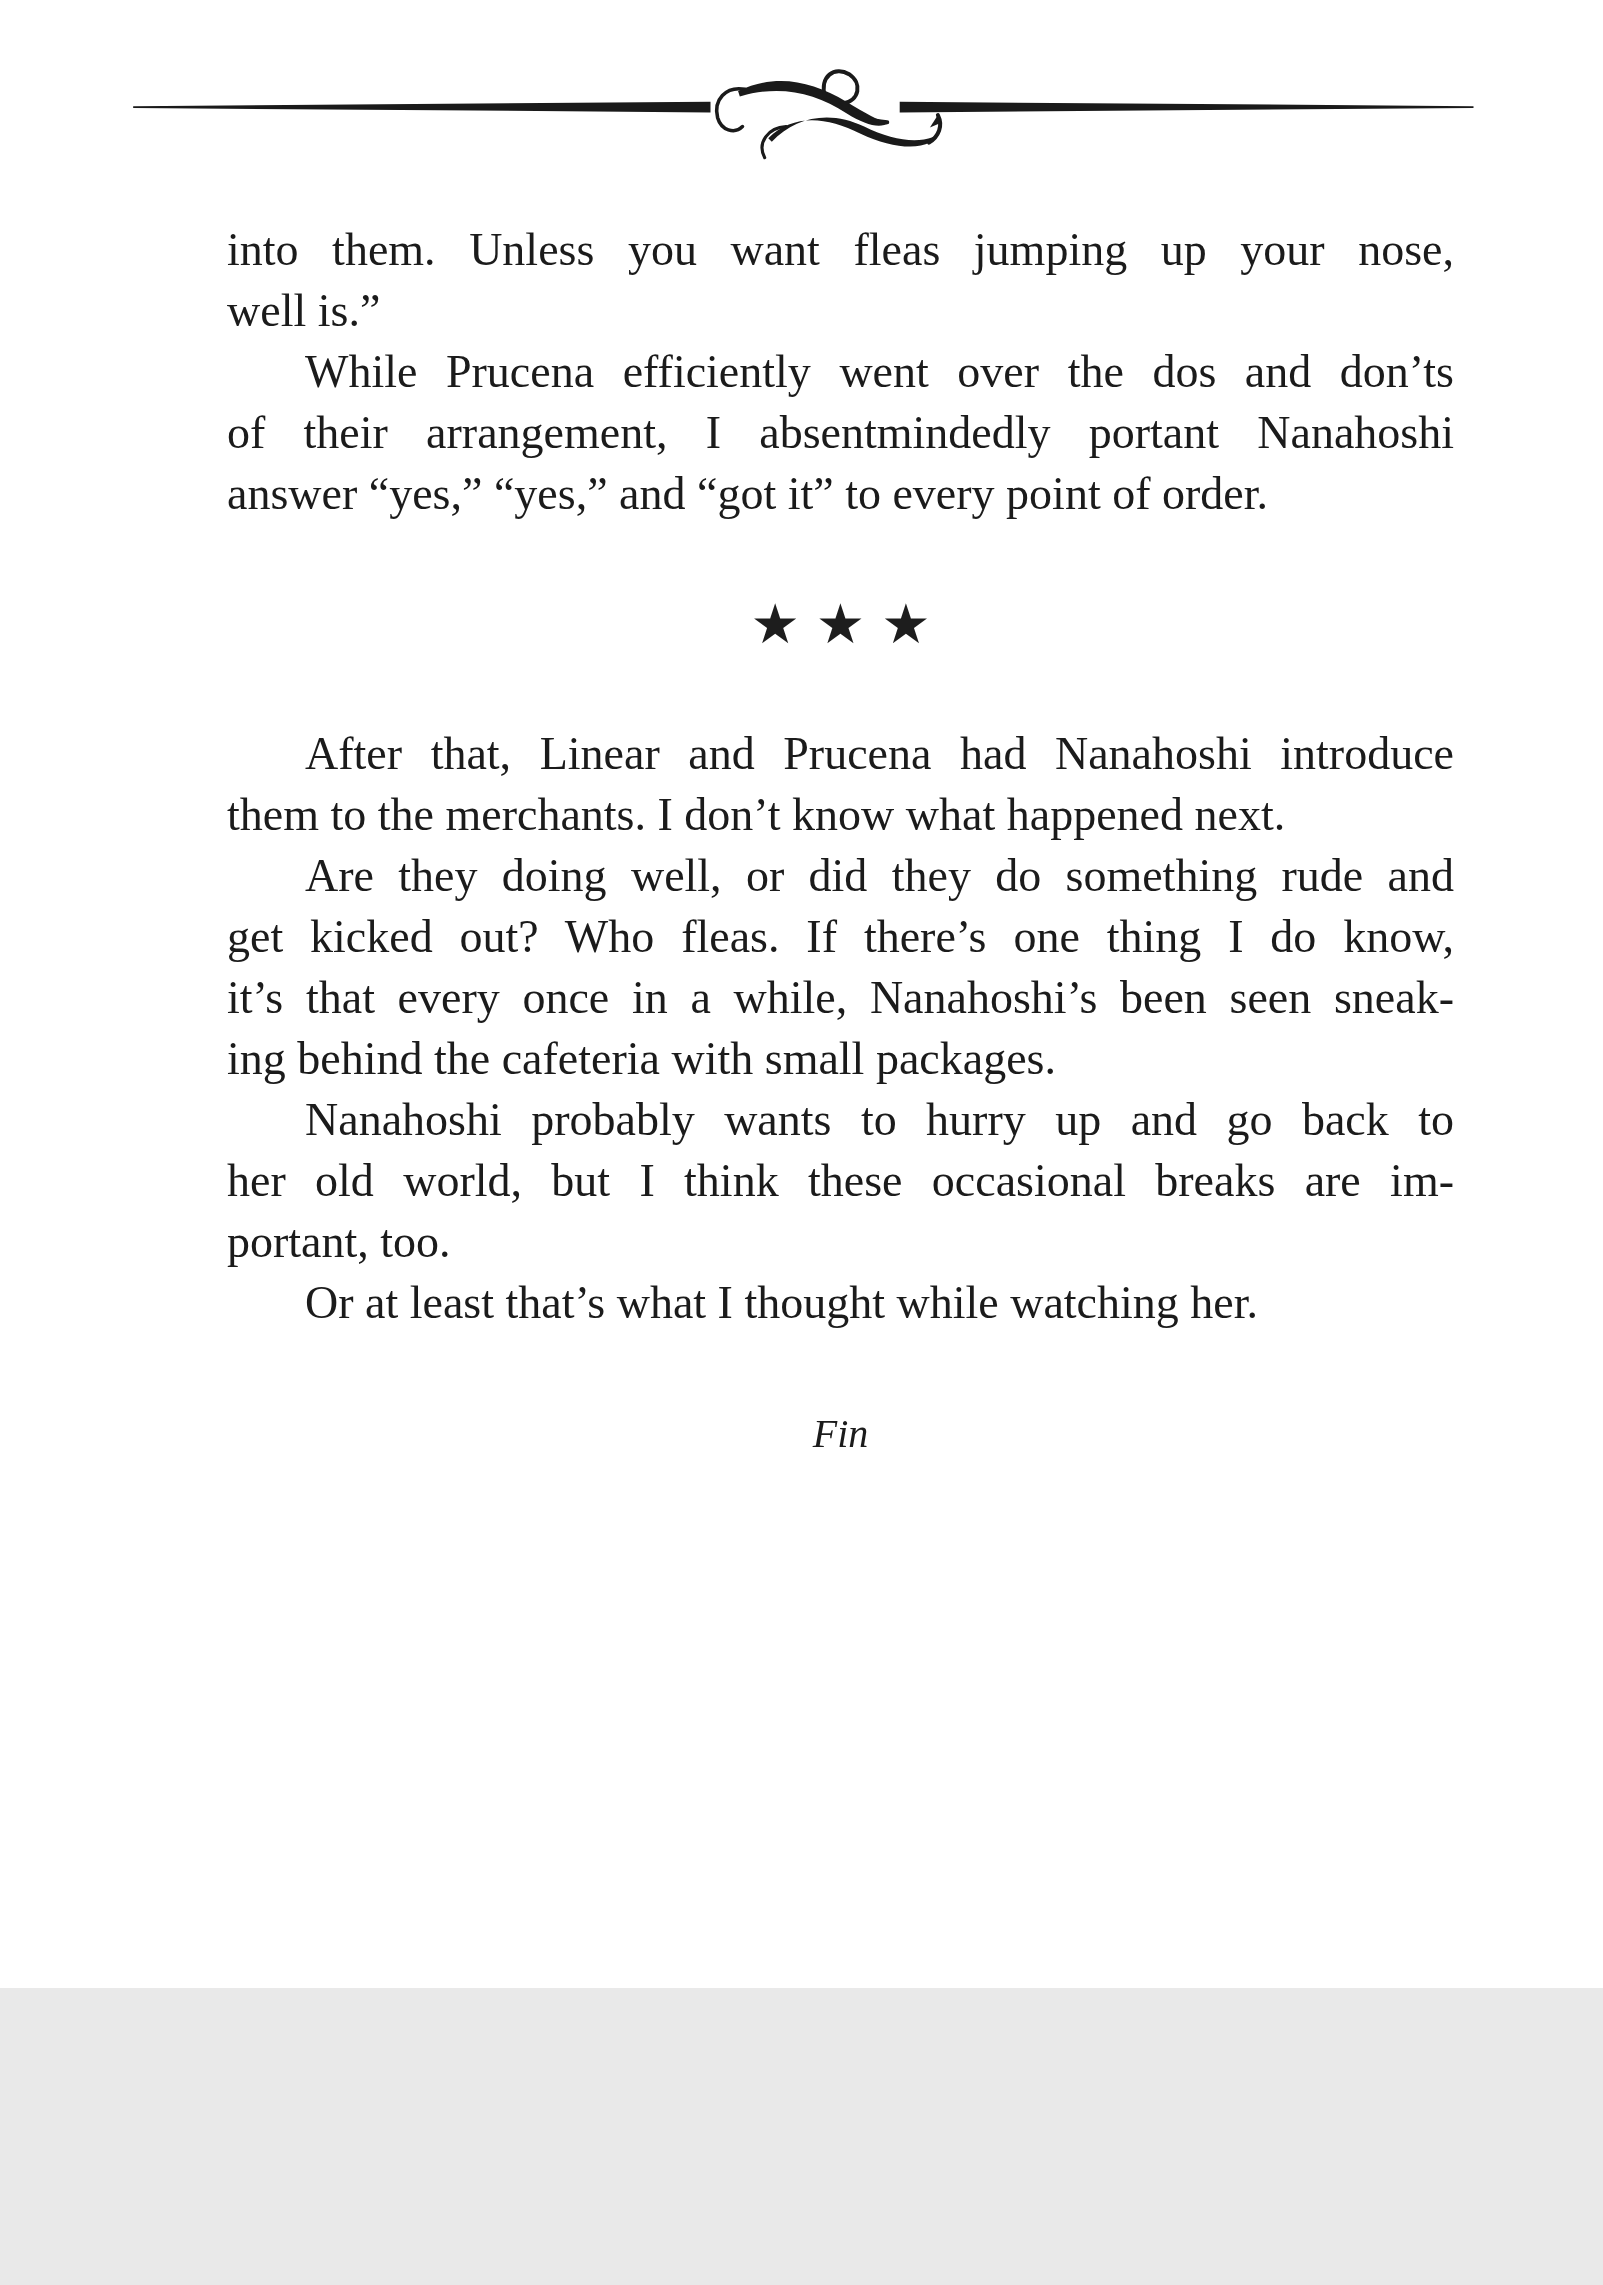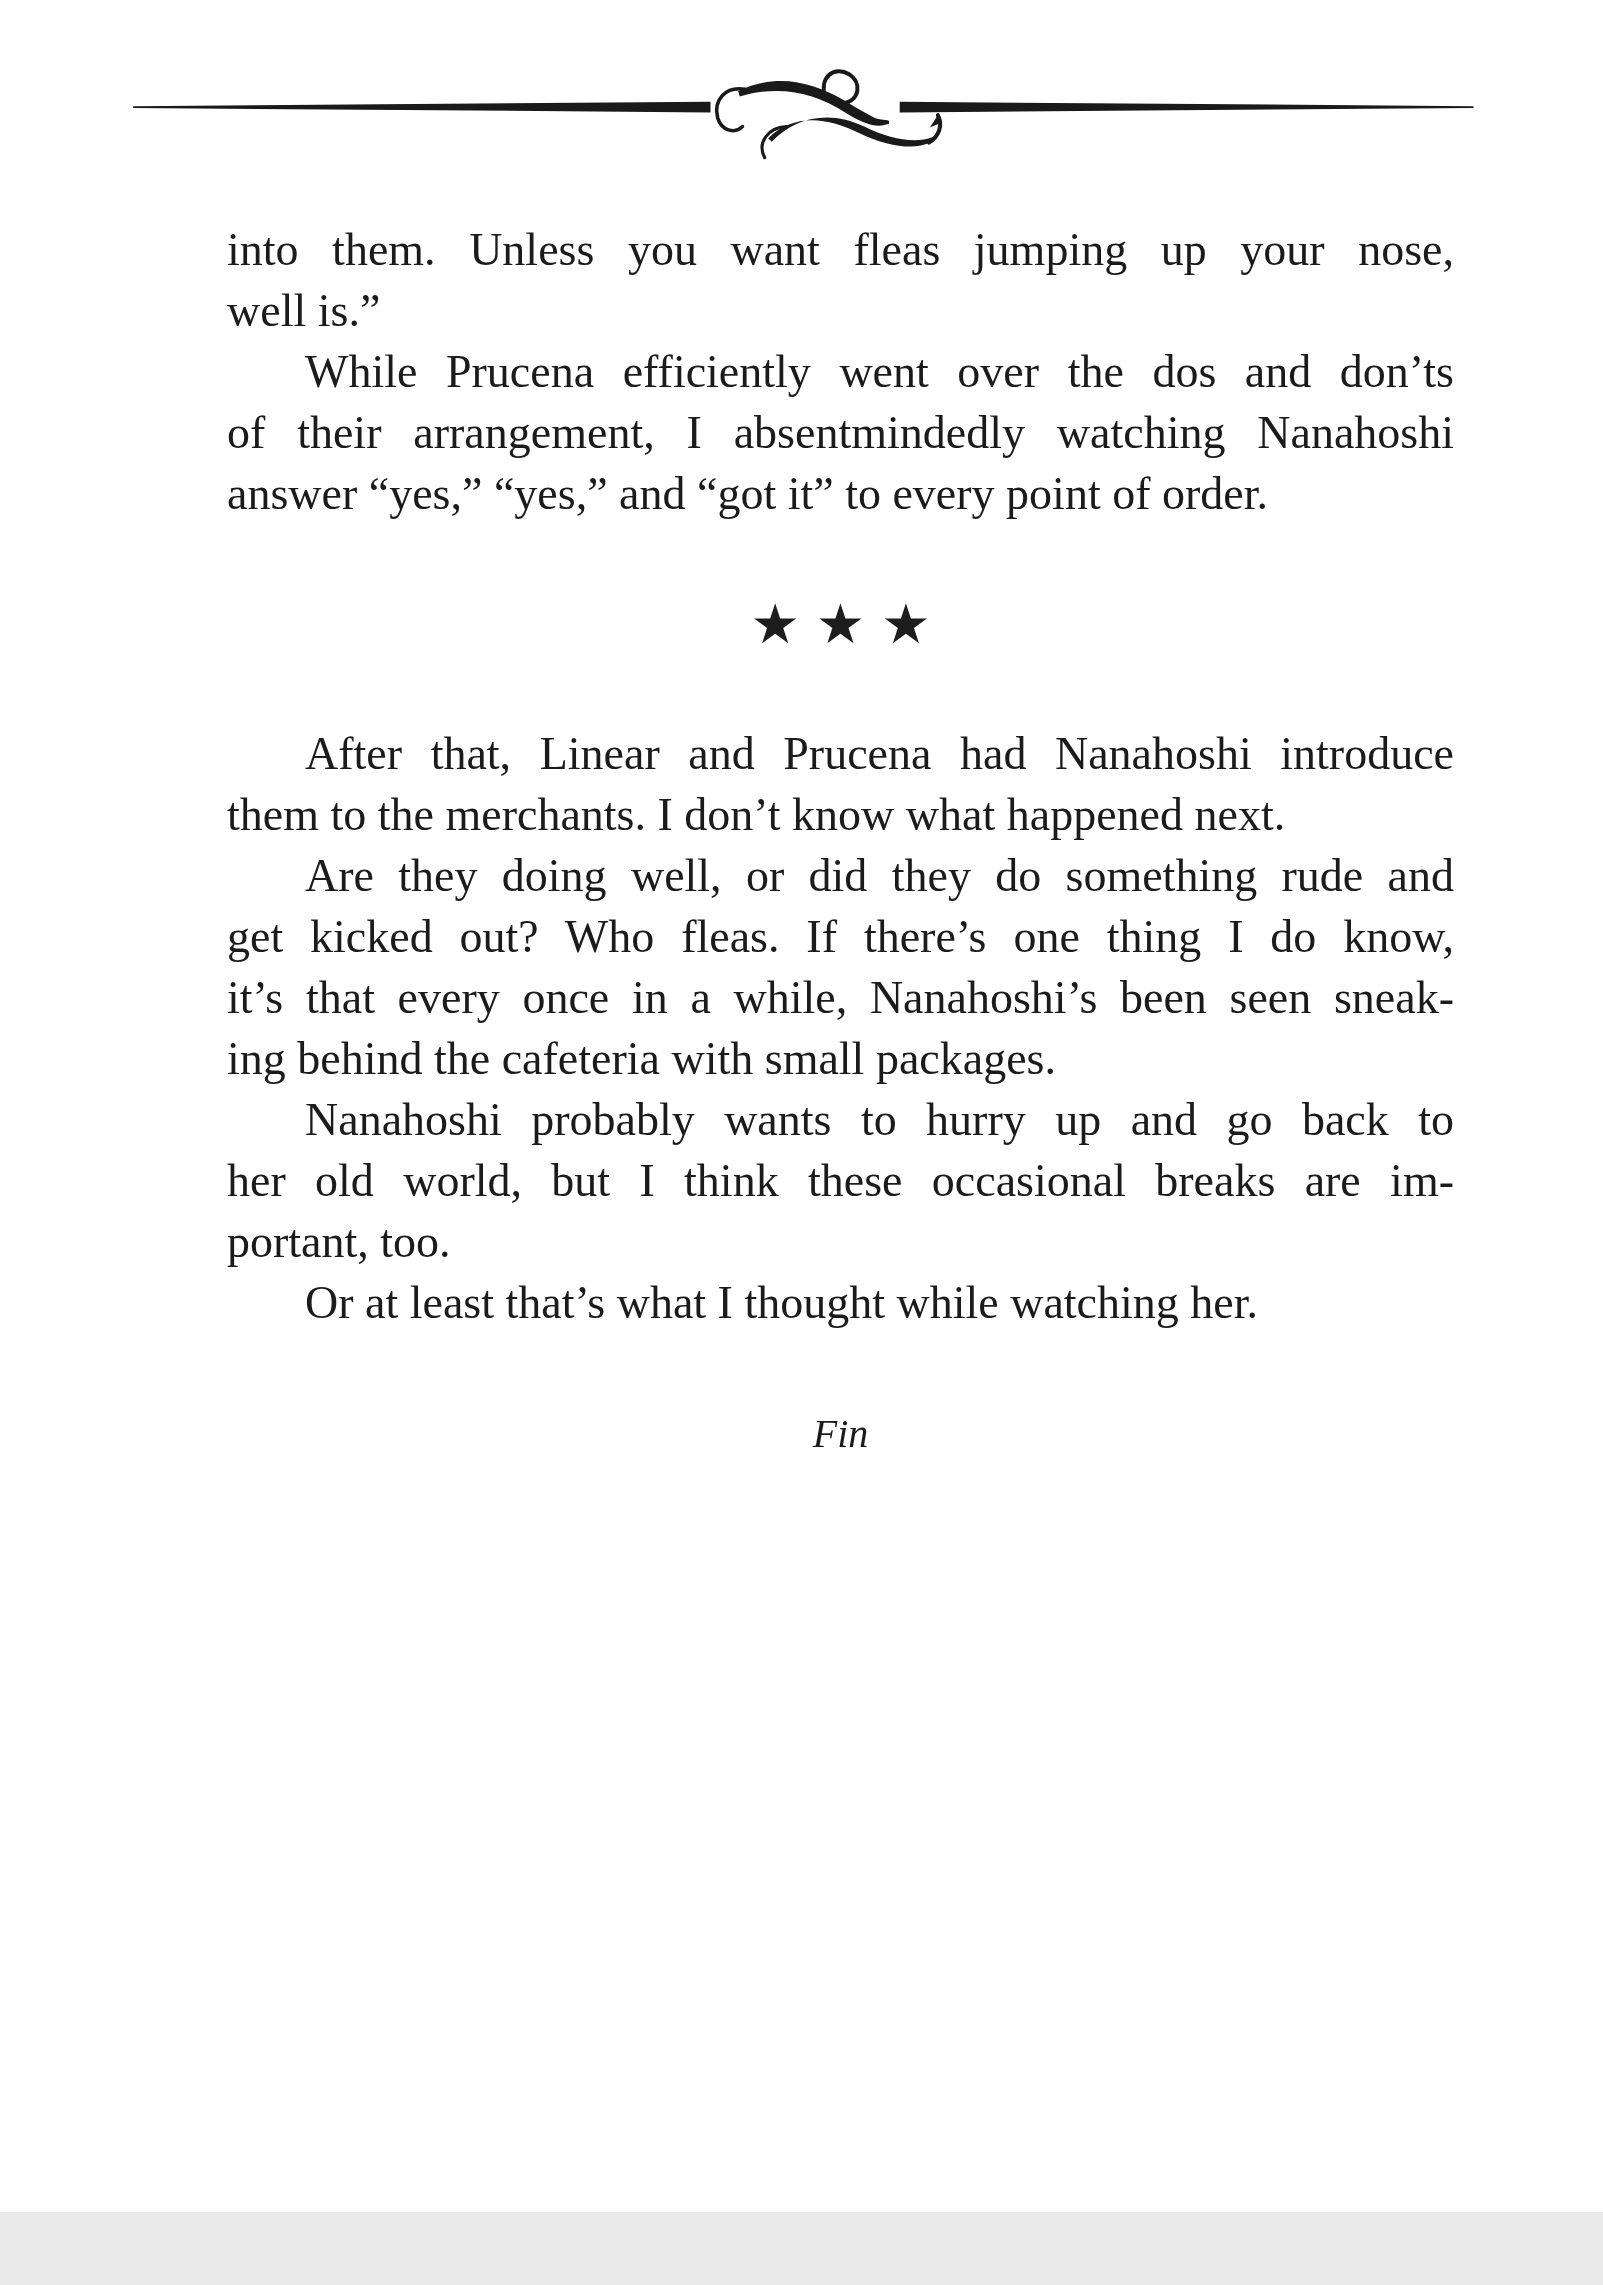--- a/index.html
+++ b/index.html
@@ -1,18 +1,18 @@
 <!DOCTYPE html>
 <html style="font-size:14.3px"><head>
 <meta charset="utf-8">
 <style>
   html,body{margin:0;padding:0;background:#e9e9e9;}
   .page{
     position:relative;
-    width:1604px;height:2212px;
+    width:1604px;height:1988px;
     background:#ffffff;
     font-family:"Liberation Serif","DejaVu Serif",serif;
     color:#1b1b1b;
     overflow:hidden;
   }
   .header-ornament{
     position:absolute;left:125px;top:36px;width:1354px;height:151px;
   }
   .content{
     position:absolute;left:227px;top:219px;width:1227px;
@@ -86,21 +86,21 @@
     </svg>
   </div>
 
   <div class="content">
       <div class="paragraph">
         <div class="line">into them. Unless you want fleas jumping up your nose,</div>
         <div class="line last">well is.”</div>
       </div>
       <div class="paragraph">
         <div class="line indent">While Prucena efficiently went over the dos and don’ts</div>
-        <div class="line">of their arrangement, I absentmindedly watching Nanahoshi</div>
+        <div class="line">of their arrangement, I absentmindedly portant Nanahoshi</div>
         <div class="line last">answer “yes,” “yes,” and “got it” to every point of order.</div>
       </div>
       <div class="stars"><span>★</span><span>★</span><span>★</span></div>
       <div class="paragraph para-after-stars">
         <div class="line indent">After that, Linear and Prucena had Nanahoshi introduce</div>
         <div class="line last">them to the merchants. I don’t know what happened next.</div>
       </div>
       <div class="paragraph">
         <div class="line indent">Are they doing well, or did they do something rude and</div>
         <div class="line">get kicked out? Who fleas. If there’s one thing I do know,</div>

